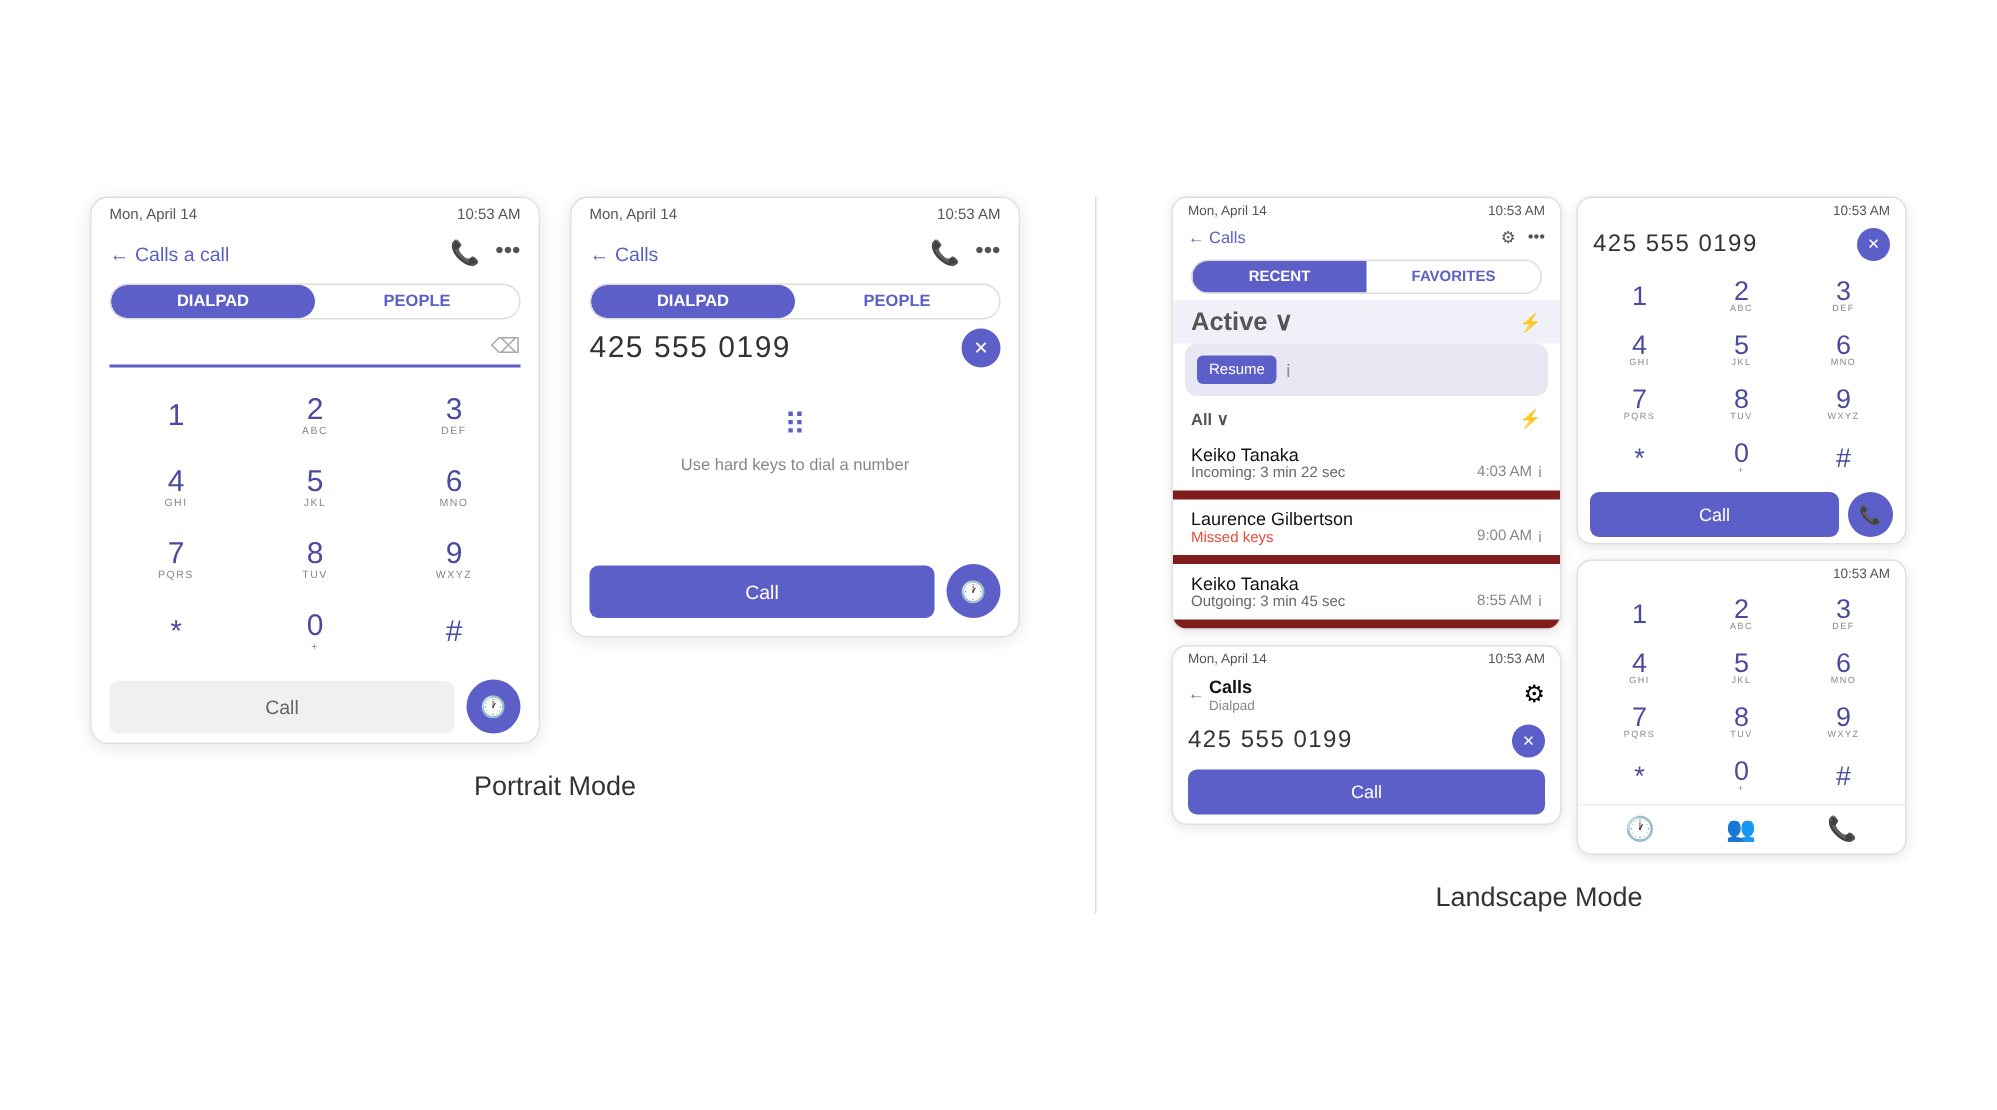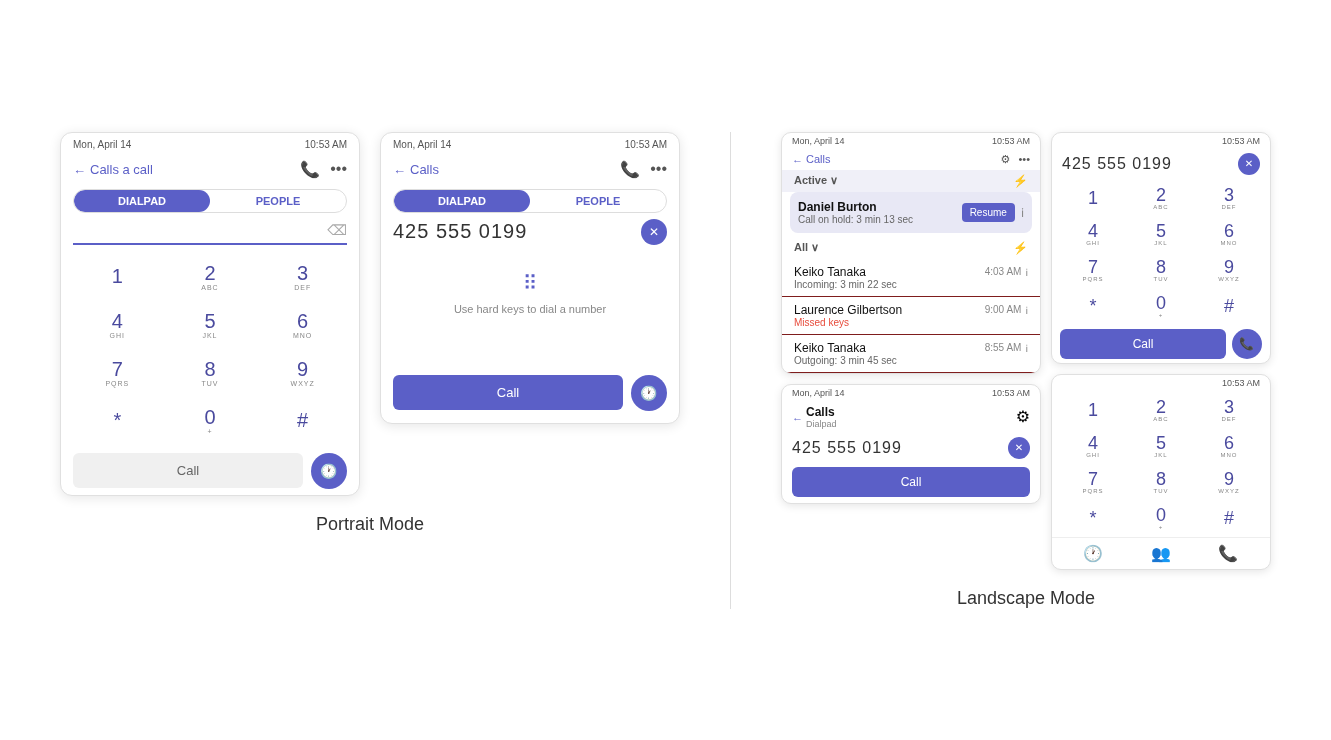--- a/index.html
+++ b/index.html
@@ -289,22 +289,22 @@
       padding: 4px 12px;
       display: flex;
       justify-content: space-between;
       align-items: center;
     }
 
     .call-list-item {
       padding: 6px 12px;
       display: flex;
       justify-content: space-between;
-      align-items: flex-start;
-      border-bottom: 1px solid #7f1d1d;
+      align-items: flex-end;
+      border-bottom: 6px solid #7f1d1d;
     }
     .call-list-item .name { font-size: 12px; color: #111; font-weight: 500; }
     .call-list-item .sub { font-size: 10px; color: #666; }
     .call-list-item .sub.missed { color: #e74c3c; }
     .call-list-item .time-info { display: flex; align-items: center; gap: 4px; font-size: 10px; color: #888; }
 
     
     .compact-dialpad-grid {
       display: grid;
       grid-template-columns: repeat(3, 1fr);
@@ -561,29 +561,29 @@
           <div class="ls-title-bar">
             <div class="back-area">
               <span>←</span>
               <span>Calls</span>
             </div>
             <div class="icons">
               <span>⚙</span>
               <span>•••</span>
             </div>
           </div>
+          <div class="calls-tabs">
+            <div class="calls-tab active">RECENT</div>
+            <div class="calls-tab">FAVORITES</div>
+          </div>
           <div class="active-section">
-            <span style="font-size:11px;color:#555;font-weight:600;">Active ∨</span>
+            <span style="font-size:17px;color:#555;font-weight:600;">Active ∨</span>
             <span class="filter-icon">⚡</span>
           </div>
           <div class="call-entry-active">
-            <div class="info">
-              <div class="name">Daniel Burton</div>
-              <div class="status">Call on hold: 3 min 13 sec</div>
-            </div>
             <button class="resume-btn">Resume</button>
             <span class="info-icon">ℹ</span>
           </div>
           <div class="all-section">
             <span style="font-size:11px;color:#555;font-weight:600;">All ∨</span>
             <span class="filter-icon">⚡</span>
           </div>
           <div class="call-list-item">
             <div>
               <div class="name">Keiko Tanaka</div>

